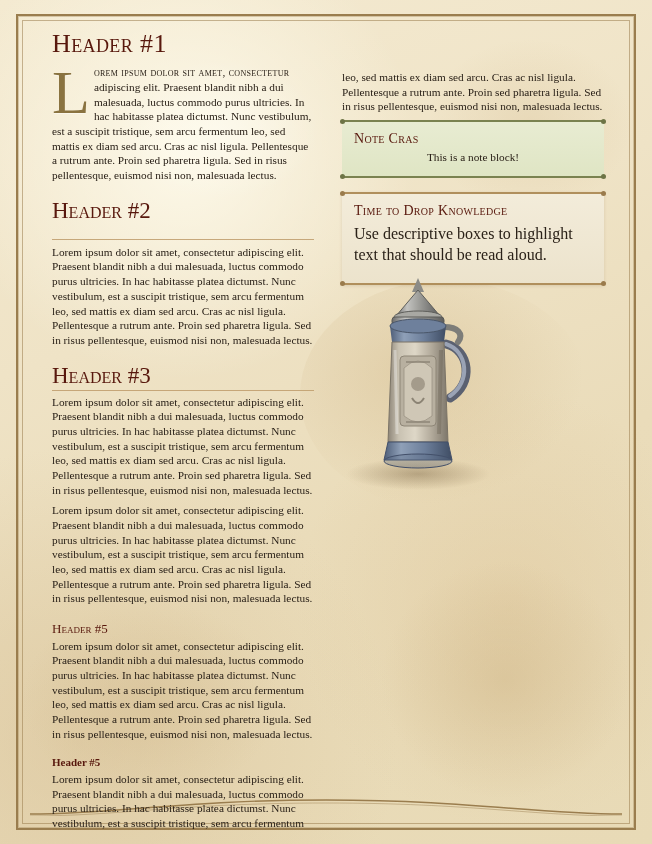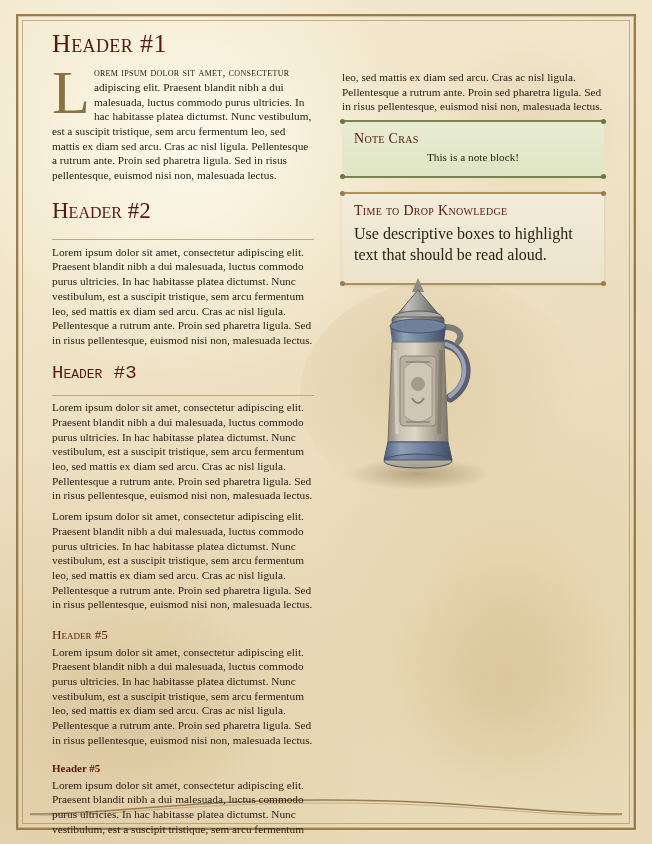--- a/index.html
+++ b/index.html
@@ -105,29 +105,29 @@
     font-variant: small-caps;
     font-weight: normal;
     color: #58180d;
     font-size: 23px;
     margin: 16px 0 5px 0;
     line-height: 1.05;
     border-bottom: 1px solid rgba(193,160,112,0.9);
     padding-bottom: 16px;
   }
   h3.header3 {
-    font-family: Liberation Mono, monospace;
+    font-family: Liberation Serif, serif;
     font-variant: small-caps;
     font-weight: normal;
     color: #58180d;
-    font-size: 19px;
+    font-size: 23px;
     margin: 16px 0 4px 0;
     line-height: 1.05;
     border-bottom: 1px solid rgba(193,160,112,0.9);
-    padding-bottom: 12px;
+    padding-bottom: 2px;
   }
   h4.header4 {
     font-family: "Liberation Serif", serif;
     font-variant: small-caps;
     font-weight: normal;
     color: #58180d;
     font-size: 15px;
     margin: 16px 0 3px 0;
     line-height: 1.05;
   }

